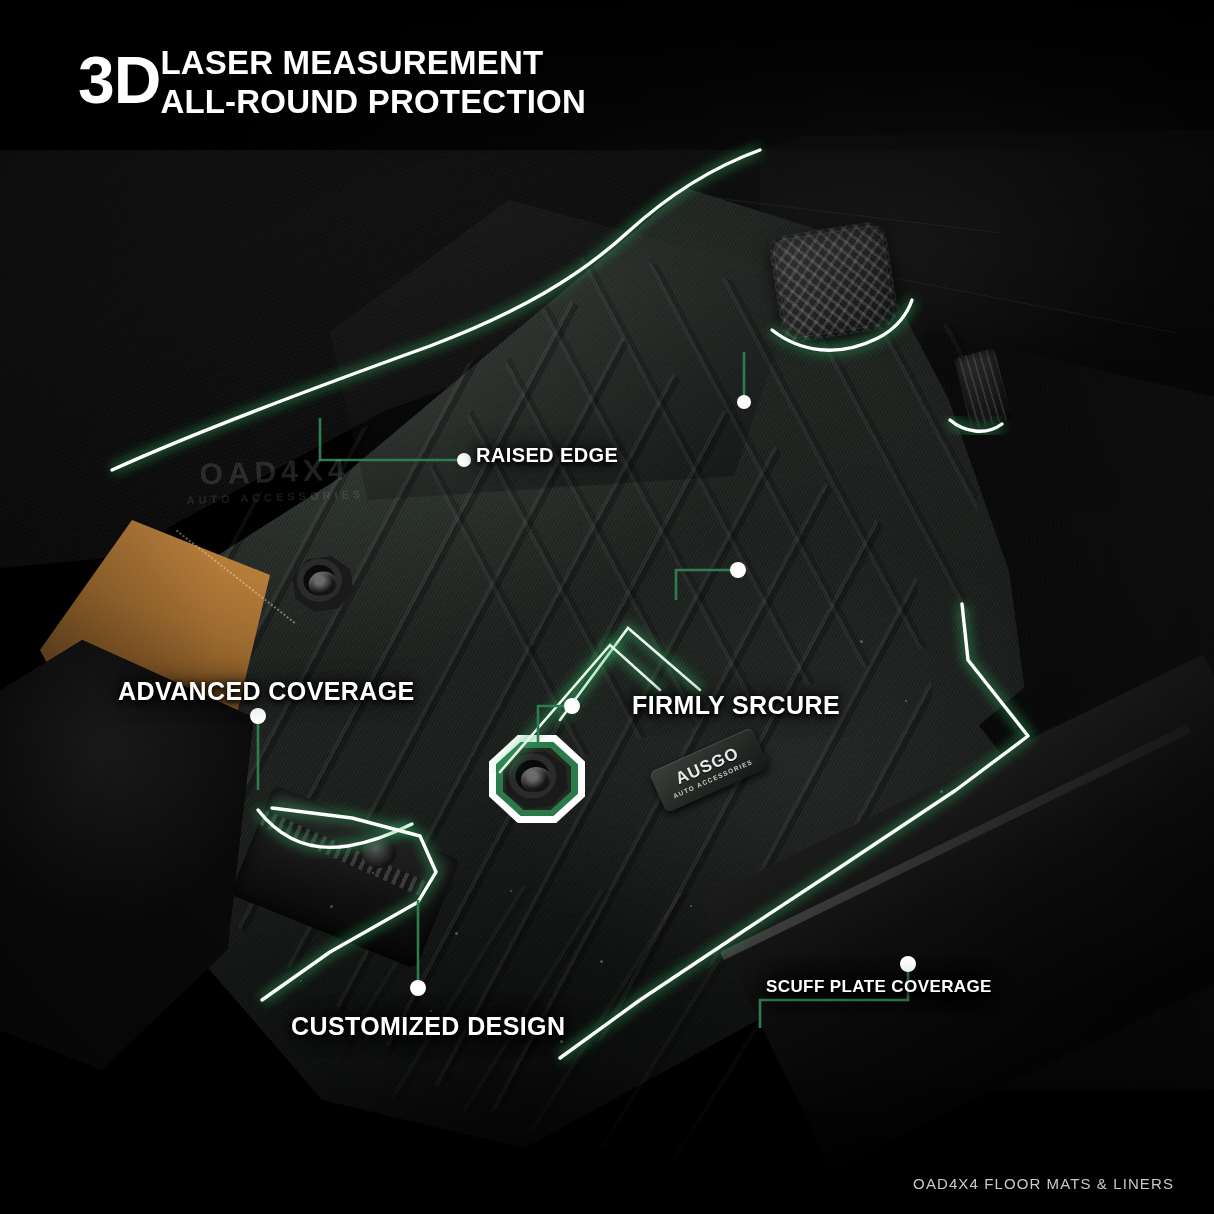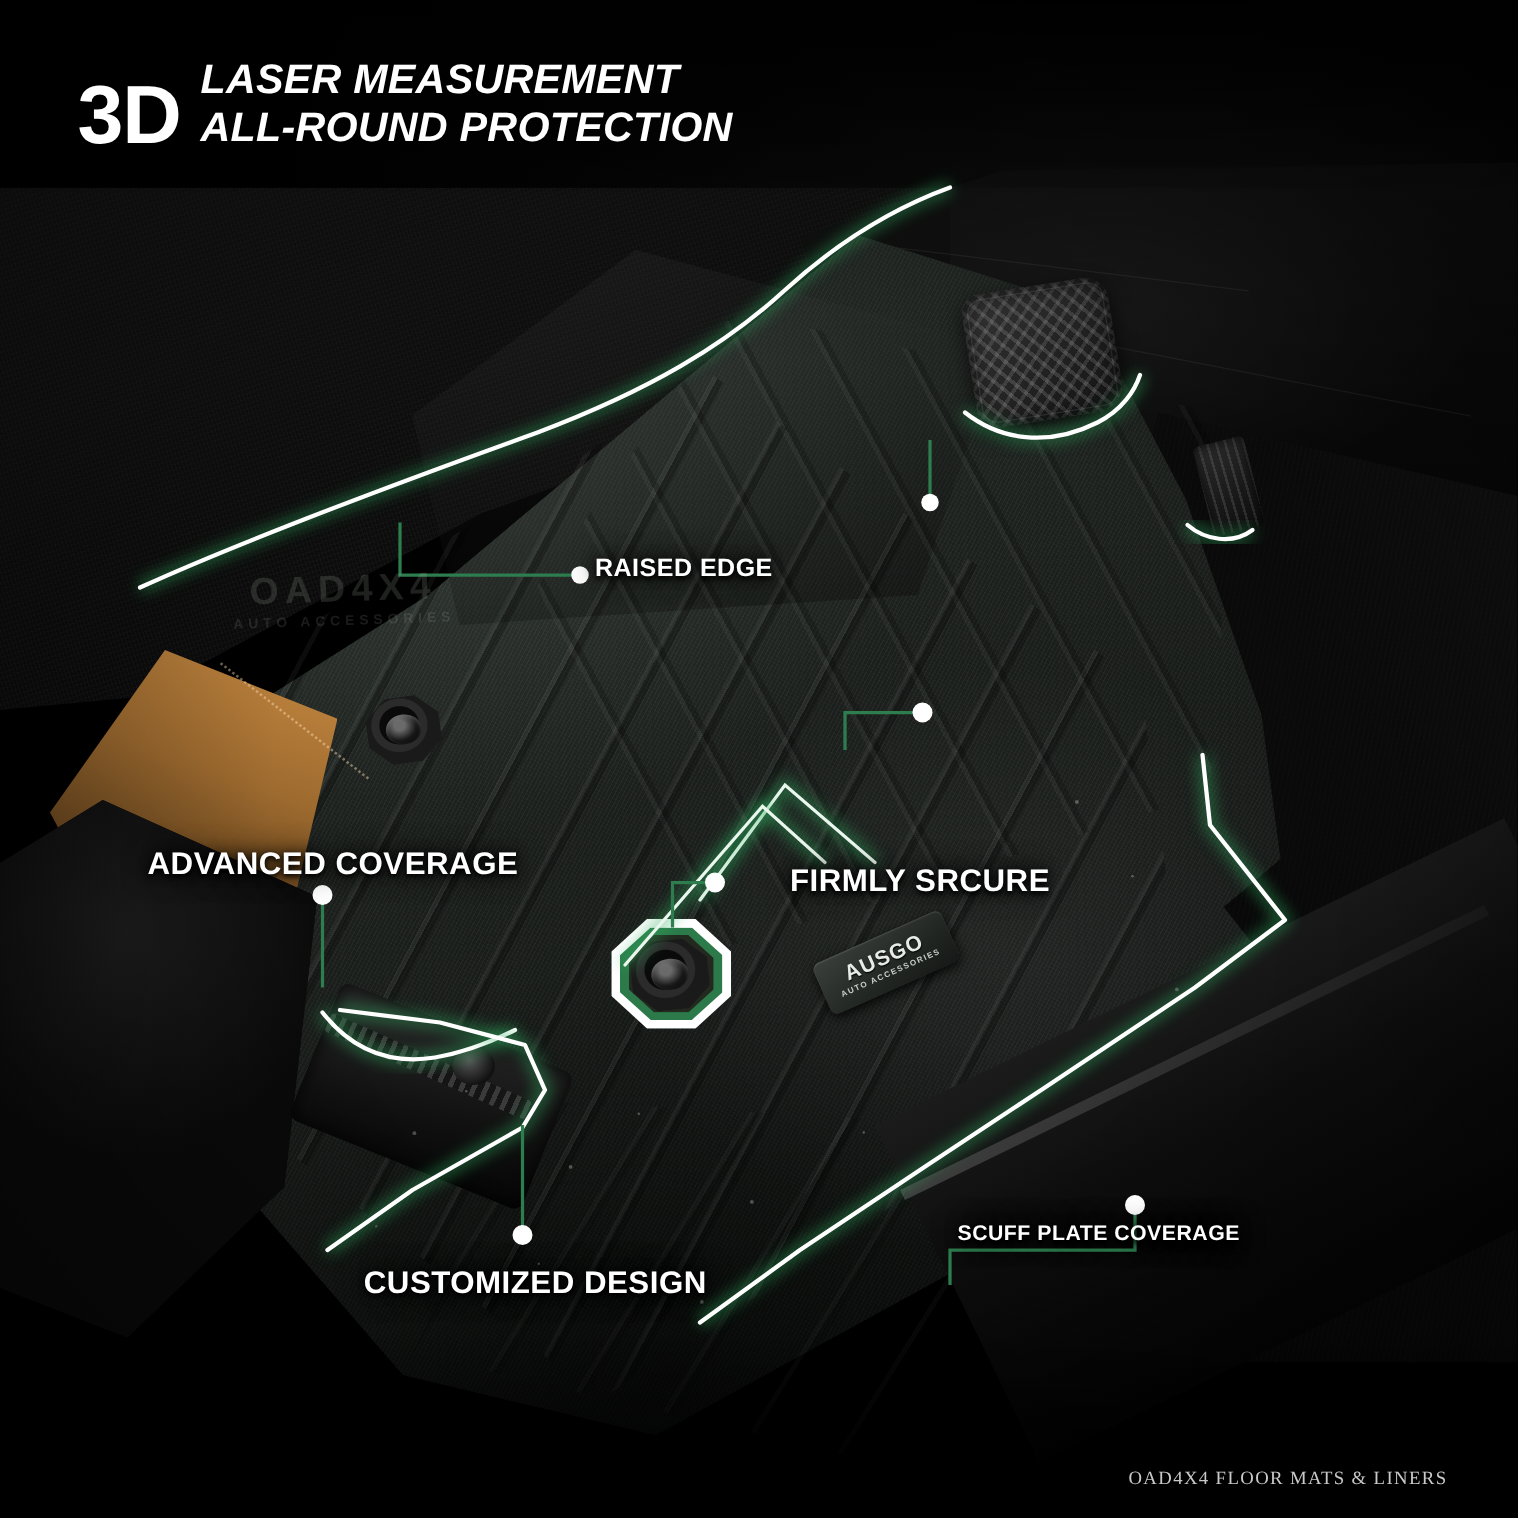--- a/index.html
+++ b/index.html
@@ -287,36 +287,36 @@
   .badge .b-main {
     color:#e8ece9; font-weight:bold; font-size:17px; letter-spacing:1px; line-height:1;
     text-shadow:0 1px 1px rgba(0,0,0,.9);
   }
   .badge .b-sub {
     color:#c6ccc8; font-size:6.5px; letter-spacing:1.2px; margin-top:2px; font-weight:bold;
   }
 
   
   .header { position:absolute; left:62px; top:38px; }
-  .h-row { display:flex; align-items:flex-end; gap:16px; }
+  .h-row { display:flex; align-items:center; gap:0;margin-left:16px; }
   .h-3d {
     color:#fff; font-weight:bold; font-size:66px; line-height:.92;
     letter-spacing:-1px;
   }
   .h-lines { padding-top:6px; }
   .h-l1, .h-l2 {
-    color:#fff; font-weight:bold; font-size:33px; line-height:1.18; letter-spacing:.2px;font-style:italic;
+    color:#fff; font-weight:bold; font-size:33px; line-height:1.18; letter-spacing:.2px;
   }
 
   
   .footer {
     position:absolute; left:0; right:0; bottom:22px; text-align:center;
     color:#c9c9c9; font-size:15px; letter-spacing:1.1px;
   }
-  .footer-inner { position:absolute; right:56px; bottom:0;font-family:Liberation Serif, serif; }
+  .footer-inner { position:absolute; right:40px; bottom:0; }
 
   
   .vignette {
     position:absolute; inset:0; pointer-events:none;
     background:
       radial-gradient(ellipse 80% 70% at 50% 52%, transparent 40%, rgba(0,0,0,.45) 82%, rgba(0,0,0,.85) 100%);
   }
   .topfade {
     position:absolute; left:0; right:0; top:0; height:160px; pointer-events:none;
     background:linear-gradient(180deg, rgba(0,0,0,.92), rgba(0,0,0,0));

